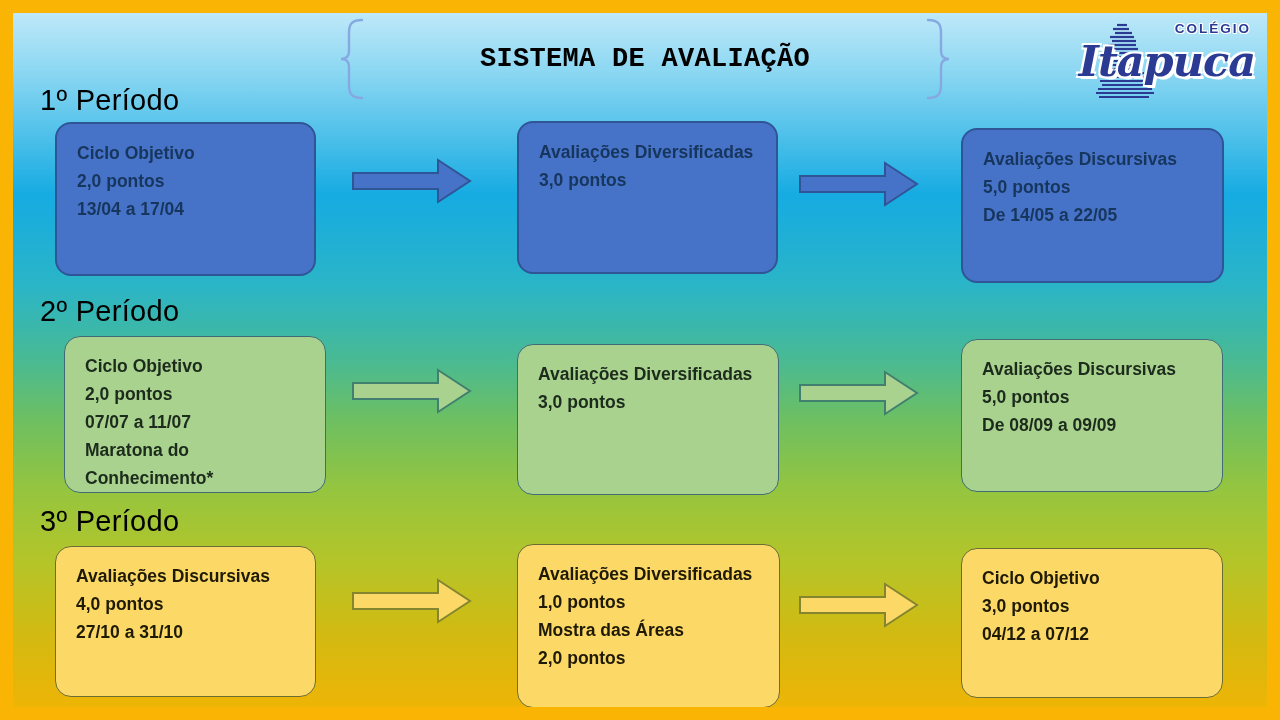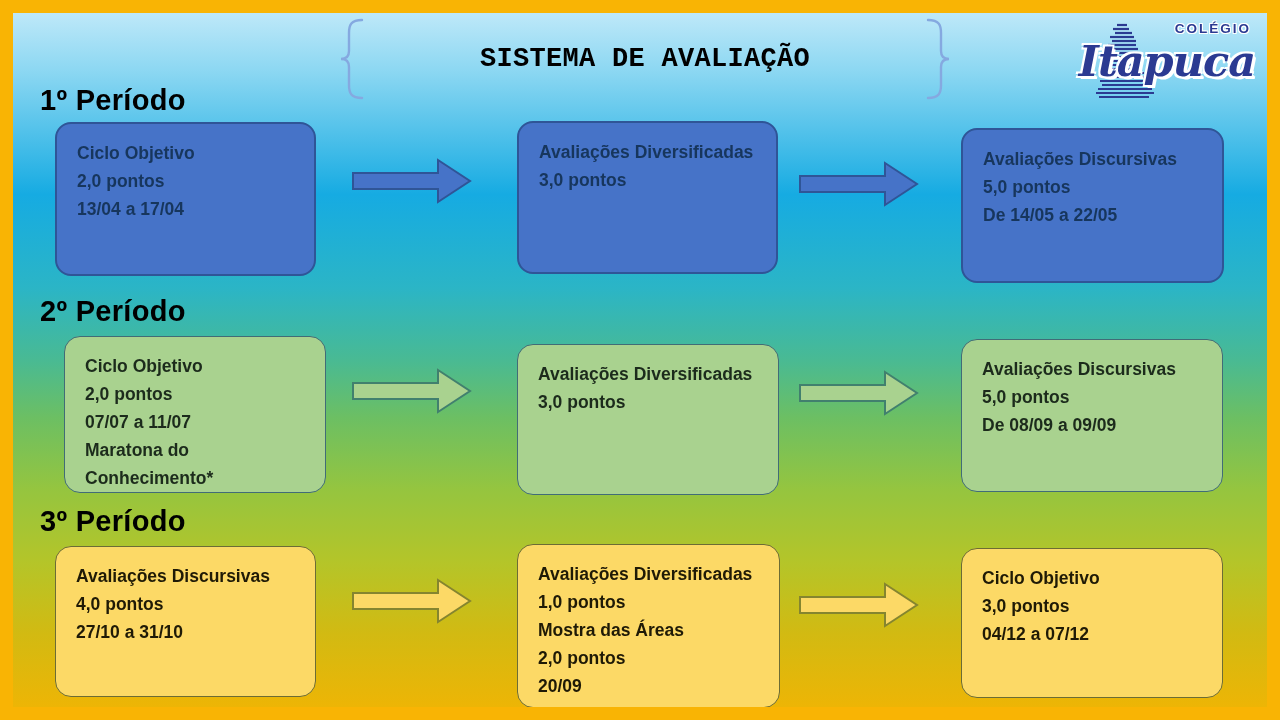--- a/index.html
+++ b/index.html
@@ -38,21 +38,21 @@
   }
   .logo-name {
     position:absolute; right:2px; top:22px;
     font-family:"DejaVu Serif", serif; font-style:italic; font-weight:bold;
     font-size:43px; color:#2B3A92; letter-spacing:-1px;
     text-shadow:-2px -2px 0 #fff,2px -2px 0 #fff,-2px 2px 0 #fff,2px 2px 0 #fff,3px 3px 0 #fff;
   }
 
   
   .period-label {
-    position:absolute; left:40px; font-size:29px; font-weight:bold; color:#000;
+    position:absolute; left:40px; font-size:29px; font-weight:normal; color:#000;
     letter-spacing:.3px;
   }
 
   
   .box {
     position:absolute; border-radius:16px; padding:15px 20px;
     font-weight:bold; font-size:17.5px;
   }
   .ln { line-height:28px; white-space:nowrap; }
   .p1 { background:#4673C8; border:2.5px solid #2F5597; color:#17365D; }
@@ -162,21 +162,20 @@
       <div class="ln">27/10 a 31/10</div>
     </div>
   <svg class="arrow a3" style="left:352px;top:578px" width="120" height="46" viewBox="0 0 120 46">
       <polygon points="1,15 86,15 86,2 118,23 86,44 86,31 1,31"></polygon>
     </svg>
   <div class="box p3" style="left:517px;top:544px;width:263px;height:164px">
       <div class="ln">Avaliações Diversificadas</div>
       <div class="ln">1,0 pontos</div>
       <div class="ln">Mostra das Áreas</div>
       <div class="ln">2,0 pontos</div>
-      <div class="ln">20/09</div>
     </div>
   <svg class="arrow a3" style="left:799px;top:582px" width="120" height="46" viewBox="0 0 120 46">
       <polygon points="1,15 86,15 86,2 118,23 86,44 86,31 1,31"></polygon>
     </svg>
   <div class="box p3" style="left:961px;top:548px;width:262px;height:150px">
       <div class="ln">Ciclo Objetivo</div>
       <div class="ln">3,0 pontos</div>
       <div class="ln">04/12 a 07/12</div>
     </div>
 

